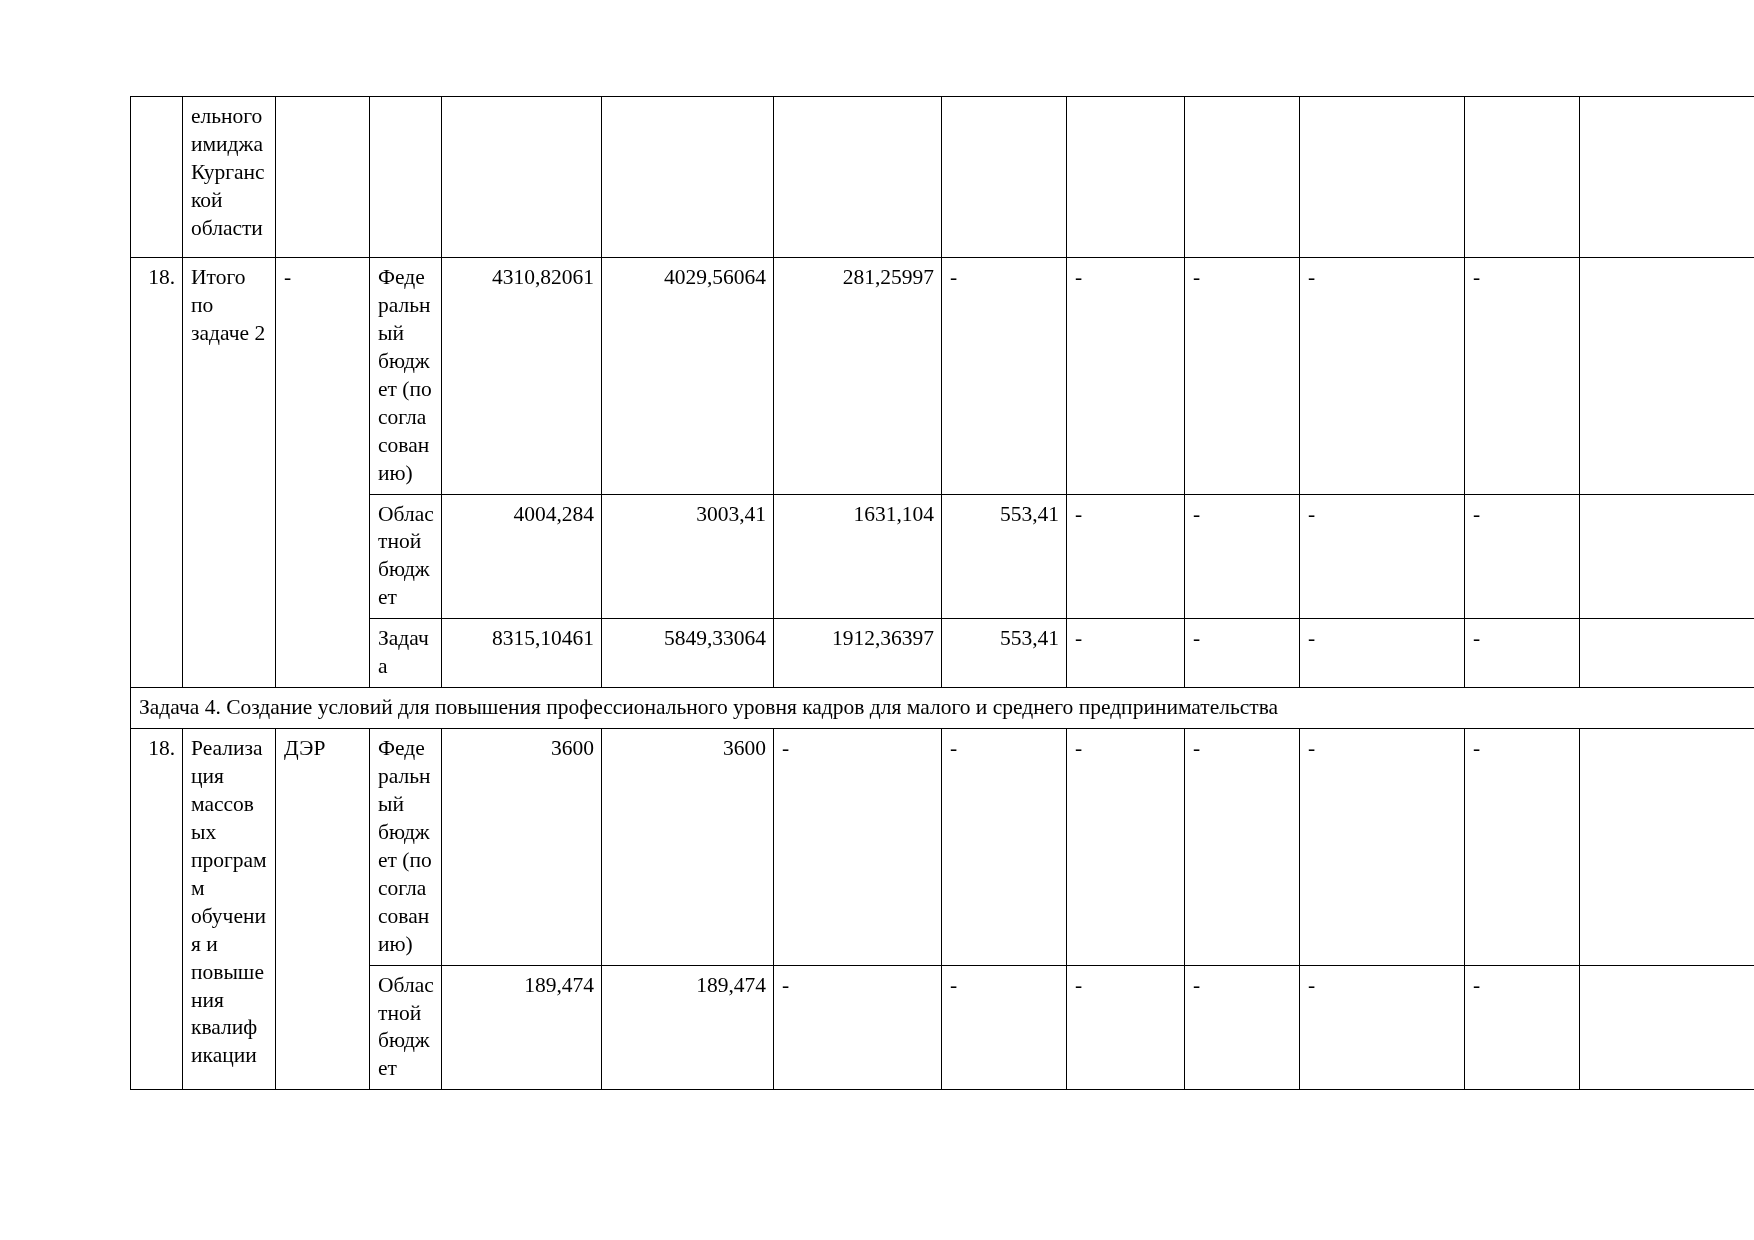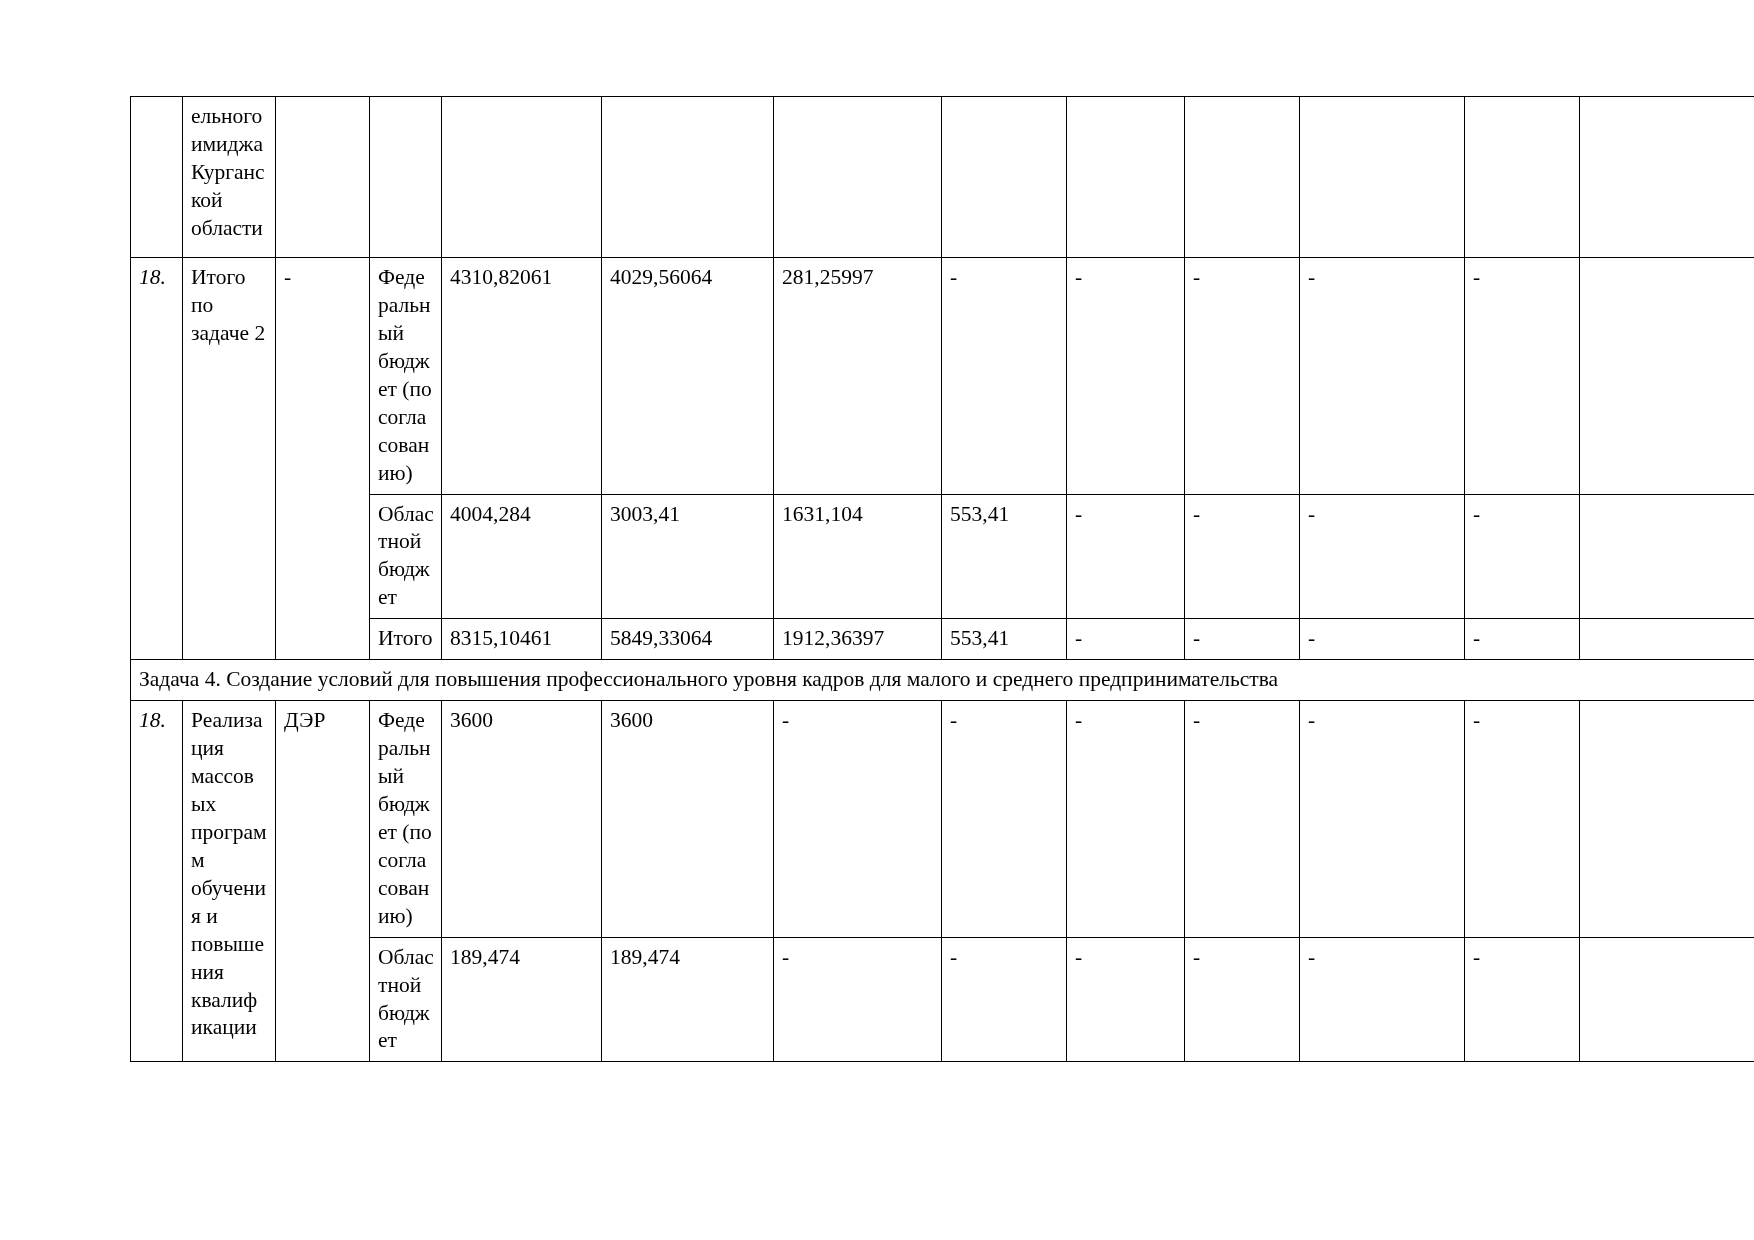--- a/index.html
+++ b/index.html
@@ -59,23 +59,23 @@
   col.c-total  { width: 160px; }
   col.c-y1     { width: 172px; }
   col.c-y2     { width: 168px; }
   col.c-y3     { width: 125px; }
   col.c-y4     { width: 118px; }
   col.c-y5     { width: 115px; }
   col.c-y6     { width: 165px; }
   col.c-y7     { width: 115px; }
   col.c-y8     { width: 451px; }
 
-  td.num       { text-align: left; font-style: italic; }
+  td.num       { text-align: right; }
   td.dash      { text-align: left; }
-  td.val       { text-align: left; white-space: nowrap; }
+  td.val       { text-align: right; white-space: nowrap; }
   td.section   { padding: 7px 6px 9px 10px; white-space: nowrap; }
 
   
   tr.carry td { height: 148px; }
 </style>
 </head>
 <body>
 
 <div class="page">
   <div class="table-clip">
@@ -136,21 +136,21 @@
           <td class="val">1631,104</td>
           <td class="val">553,41</td>
           <td class="dash">-</td>
           <td class="dash">-</td>
           <td class="dash">-</td>
           <td class="dash">-</td>
           <td class="dash"></td>
         </tr>
 
         <tr>
-          <td>Итого</td>
+          <td>Задача</td>
           <td class="val">8315,10461</td>
           <td class="val">5849,33064</td>
           <td class="val">1912,36397</td>
           <td class="val">553,41</td>
           <td class="dash">-</td>
           <td class="dash">-</td>
           <td class="dash">-</td>
           <td class="dash">-</td>
           <td class="dash"></td>
         </tr>

